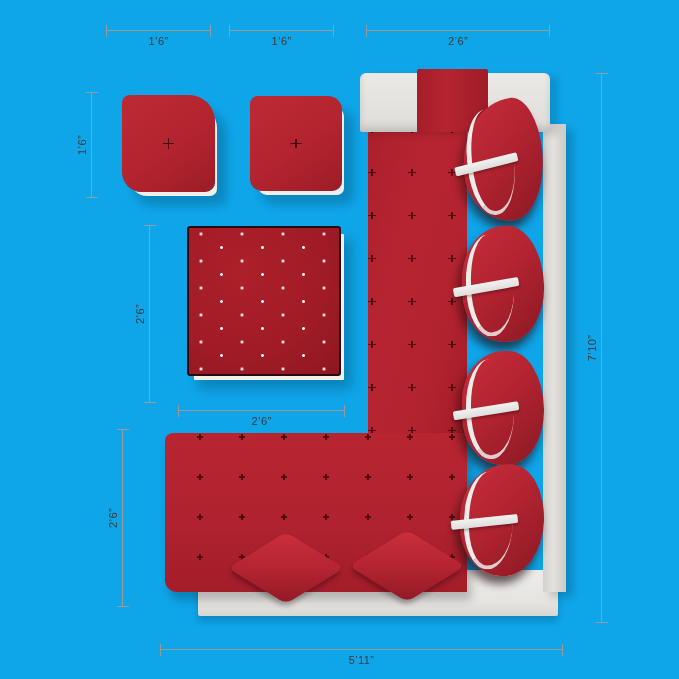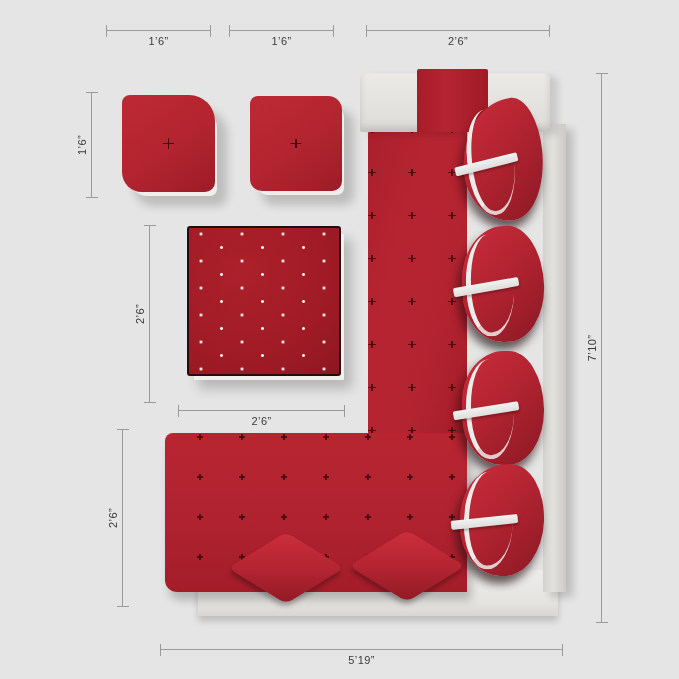--- a/index.html
+++ b/index.html
@@ -1,17 +1,17 @@
 <!DOCTYPE html>
 <html><head>
 <meta charset="utf-8">
 <style>
   html,body{margin:0;padding:0;background:#ffffff;}
   .canvas{
-    position:relative;width:679px;height:679px;background:#e5e5e5;overflow:hidden;
+    position:relative;width:679px;height:679px;background:#0ea5e9;overflow:hidden;
     font-family:"Liberation Sans", sans-serif;
   }
   
   .dim-h{position:absolute;height:0;border-top:1px solid #9a9a9a;}
   .dim-h::before,.dim-h::after{content:"";position:absolute;top:-6px;width:1px;height:12px;background:#9a9a9a;}
   .dim-h::before{left:0;}
   .dim-h::after{right:0;}
   .dim-h .dim-label{position:absolute;top:4px;left:0;right:0;text-align:center;
     font-size:11px;color:#3a3a3a;letter-spacing:.4px;}
   .dim-v{position:absolute;width:0;border-left:1px solid #9a9a9a;}
@@ -181,16 +181,16 @@
   <div class="dim-h" id="dim-mid">
     <span class="dim-label">2’6”</span>
   </div>
   <div class="dim-v" id="dim-left-3">
     <span class="dim-label">2’6”</span>
   </div>
   <div class="dim-v" id="dim-right">
     <span class="dim-label">7’10”</span>
   </div>
   <div class="dim-h" id="dim-bottom">
-    <span class="dim-label">5’19”</span>
+    <span class="dim-label">5’11”</span>
   </div>
 
 </div>
 
 </body></html>

